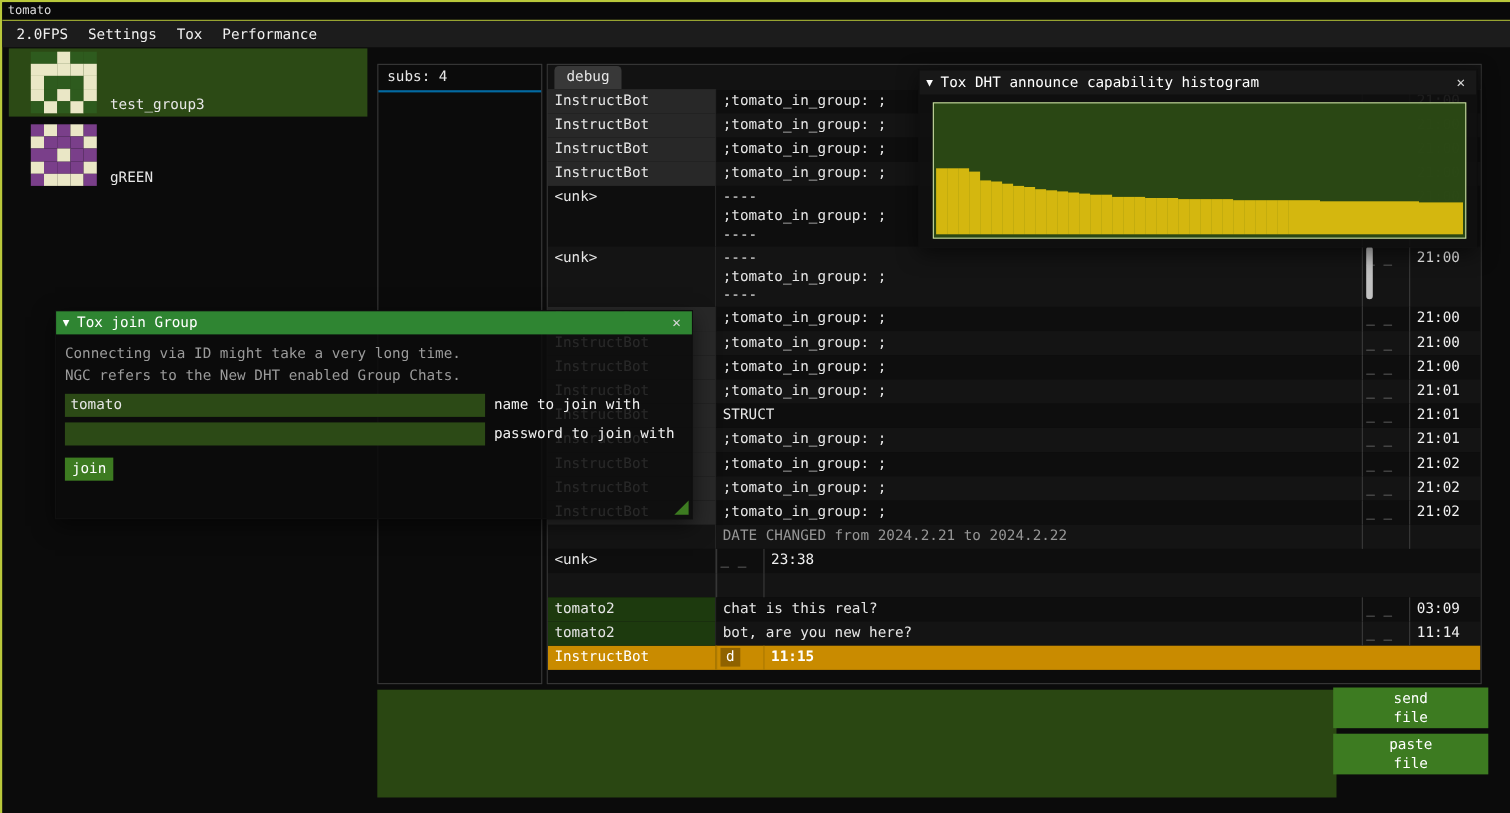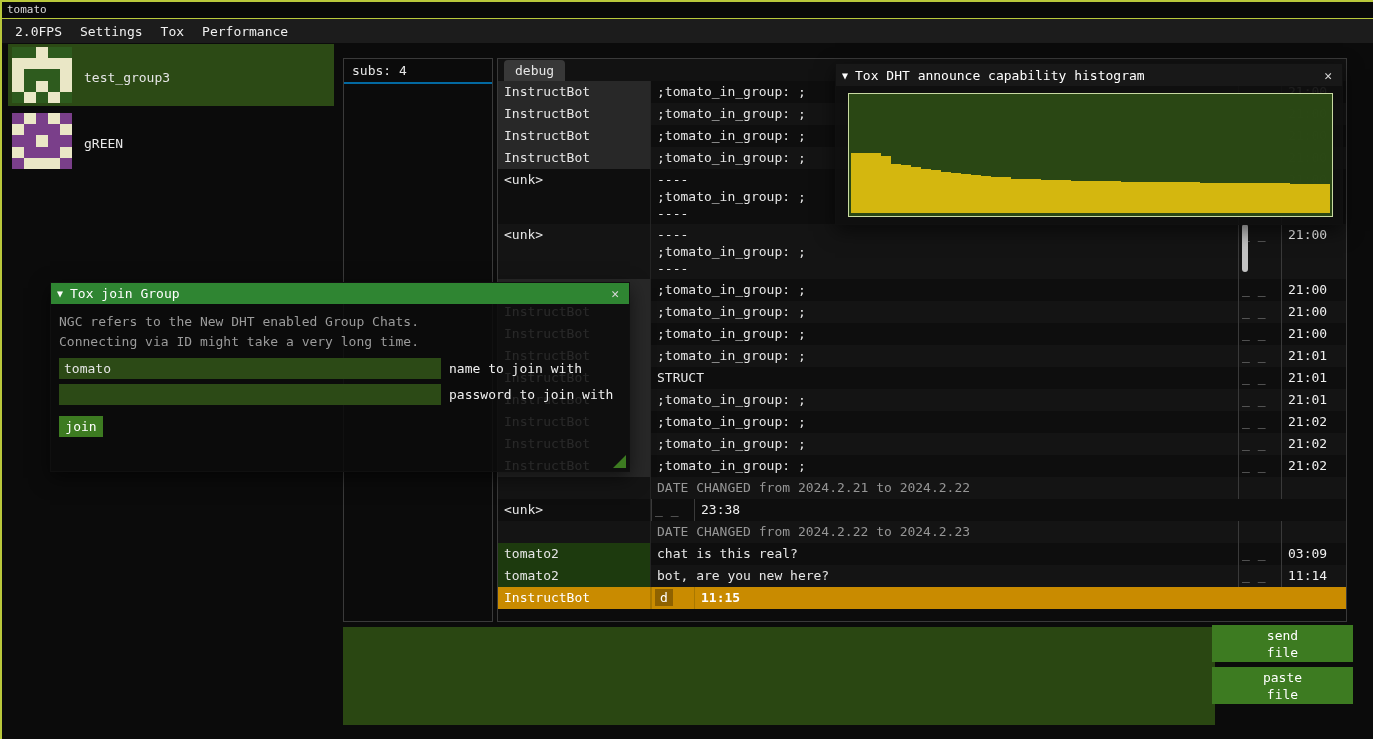--- a/index.html
+++ b/index.html
@@ -4,21 +4,21 @@
 <style>
   html,body{margin:0;padding:0}
   body{background:#2a2a2a;font-family:"DejaVu Sans Mono","Liberation Mono",monospace;font-size:13px;color:#e6e6e6}
   .app{position:relative;width:1373px;height:739px;background:#0b0b0b;overflow:hidden;
        border-top:2px solid #b9c83b;border-left:2px solid #b9c83b;border-right:2px solid #b9c83b;border-bottom:3px solid #5d90b5}
   .titlebar{height:16px;background:#090909;border-bottom:1px solid #b9c83b;font-size:11px;line-height:15px;padding:0 5px;color:#dddddd}
   .menubar{height:24px;background:#1c1c1c;display:flex;align-items:center;padding:0 4px}
   .menu-item{padding:2px 9px;color:#efefef}
   
   .groups{position:absolute;left:6px;top:42px;width:326px}
-  .group-row{display:flex;align-items:center;padding:3px 4px;margin-bottom:4px}
+  .group-row{display:flex;align-items:flex-end;padding:3px 20px;margin-bottom:4px}
   .group-row.selected{background:#2c4a15}
   .avatar{width:60px;height:56px;margin-right:12px;display:grid;grid-template-columns:repeat(5,1fr);grid-template-rows:repeat(5,1fr);flex:none}
   .gname{padding-top:4px}
   
   .members{position:absolute;left:341px;top:56px;width:148px;height:562px;border:1px solid #3a3a3a;background:#0b0b0b}
   .members-header{padding:4px 8px;border-bottom:2px solid #0369a1}
   .member{padding:1px 8px;line-height:19px}
   
   .chatpanel{position:absolute;left:495px;top:56px;width:848px;height:562px;border:1px solid #3a3a3a;background:#0c0c0c;overflow:hidden}
   .tabbar{height:22px;border-bottom:1px solid #454545;display:flex;align-items:flex-end;padding-left:6px;background:#121212}
@@ -257,21 +257,20 @@
           <div class="cell cstatus"></div>
           <div class="cell ctime"></div>
         </div>
         <div class="crow">
           <div class="cell cname none">&lt;unk&gt;</div>
           <div class="cell cstatus"><span>_ _</span></div>
           <div class="cell ctime">23:38</div>
         </div>
         <div class="crow alt system">
           <div class="cell cname none"></div>
-          <div class="cell cmsg">DATE CHANGED from 2024.2.22 to 2024.2.23</div>
           <div class="cell cstatus"></div>
           <div class="cell ctime"></div>
         </div>
         <div class="crow">
           <div class="cell cname green">tomato2</div>
           <div class="cell cmsg">chat is this real?</div>
           <div class="cell cstatus"><span>_ _</span></div>
           <div class="cell ctime">03:09</div>
         </div>
         <div class="crow alt">
@@ -356,22 +355,22 @@
     </div>
   </div>
 
   <div class="fwin jwin">
     <div class="ftitle">
       <span class="collapse">▼</span>
       <span>Tox join Group</span>
       <span class="xbtn">✕</span>
     </div>
     <div class="jbody">
+      <div class="desc">Connecting via ID might take a very long time.</div>
       <div class="desc">NGC refers to the New DHT enabled Group Chats.</div>
-      <div class="desc">Connecting via ID might take a very long time.</div>
       <div class="fields">
           <div class="frow">
             <input class="field" value="tomato" style="">
             <div class="flabel">name to join with</div>
           </div>
           <div class="frow">
             <input class="field" style="">
             <div class="flabel">password to join with</div>
           </div>
         </div>

